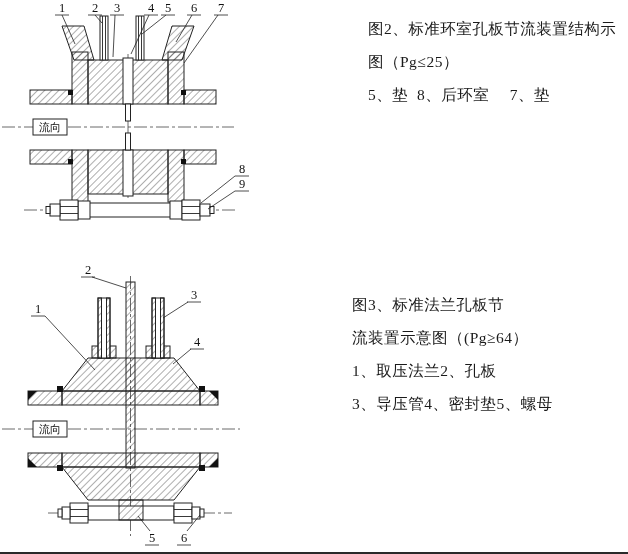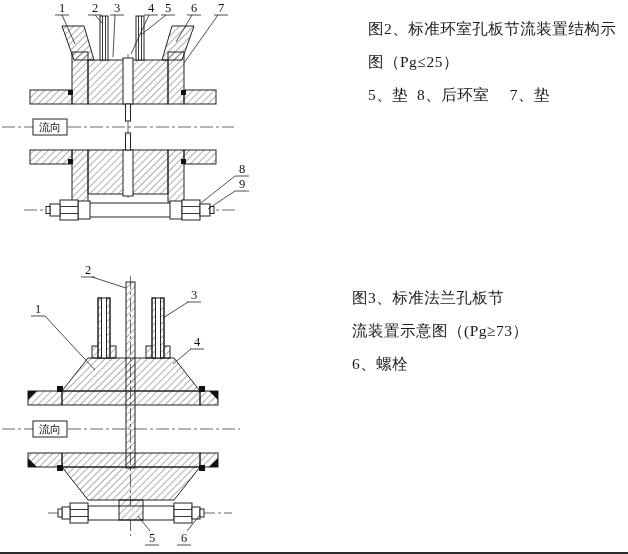--- a/index.html
+++ b/index.html
@@ -6,21 +6,21 @@
   .page{
     position:relative;width:628px;height:554px;background:#fff;
     font-family:"Liberation Serif","DejaVu Serif",serif;
     overflow:hidden;border-bottom:2px solid #2a2a2a;box-sizing:border-box;
   }
   .drawing{position:absolute;left:0;}
   #fig2-svg{top:0;}
   #fig3-svg{top:258px;}
   .caption{position:absolute;width:274px;color:#1a1a1a;font-size:15.5px;line-height:33px;letter-spacing:.5px;}
   .caption-fig2{left:368px;top:12px;}
-  .caption-fig3{left:352px;top:281px;}
+  .caption-fig3{left:352px;top:288px;}
   .cap-line{white-space:pre;}
   
   .outline{fill:#ffffff;stroke:#222;stroke-width:1;}
   .hatched{stroke:#222;stroke-width:1;}
   .thin{stroke:#222;stroke-width:.9;fill:none;}
   .leader{stroke:#222;stroke-width:.8;fill:none;}
   .cl{stroke:#444;stroke-width:.8;stroke-dasharray:13 3 3 3;fill:none;}
   .num{font-family:"Liberation Serif","DejaVu Serif",serif;font-size:12.5px;fill:#111;}
   .cjk{font-family:"Liberation Serif","DejaVu Serif",serif;font-size:11px;fill:#111;}
   .solid{fill:#111;stroke:none;}
@@ -220,17 +220,18 @@
   </svg>
 
   <div class="caption caption-fig2">
     <div class="cap-line">图2、标准环室孔板节流装置结构示</div>
     <div class="cap-line">图（Pg≤25）</div>
     <div class="cap-line">5、垫  8、后环室　 7、垫</div>
   </div>
 
   <div class="caption caption-fig3">
     <div class="cap-line">图3、标准法兰孔板节</div>
-    <div class="cap-line">流装置示意图（(Pg≥73）</div>
-    <div class="cap-line">6、螺栓</div>
+    <div class="cap-line">流装置示意图（(Pg≥64）</div>
+    <div class="cap-line">1、取压法兰2、孔板</div>
+    <div class="cap-line">3、导压管4、密封垫5、螺母</div>
   </div>
 
 </div>
 
 </body></html>

